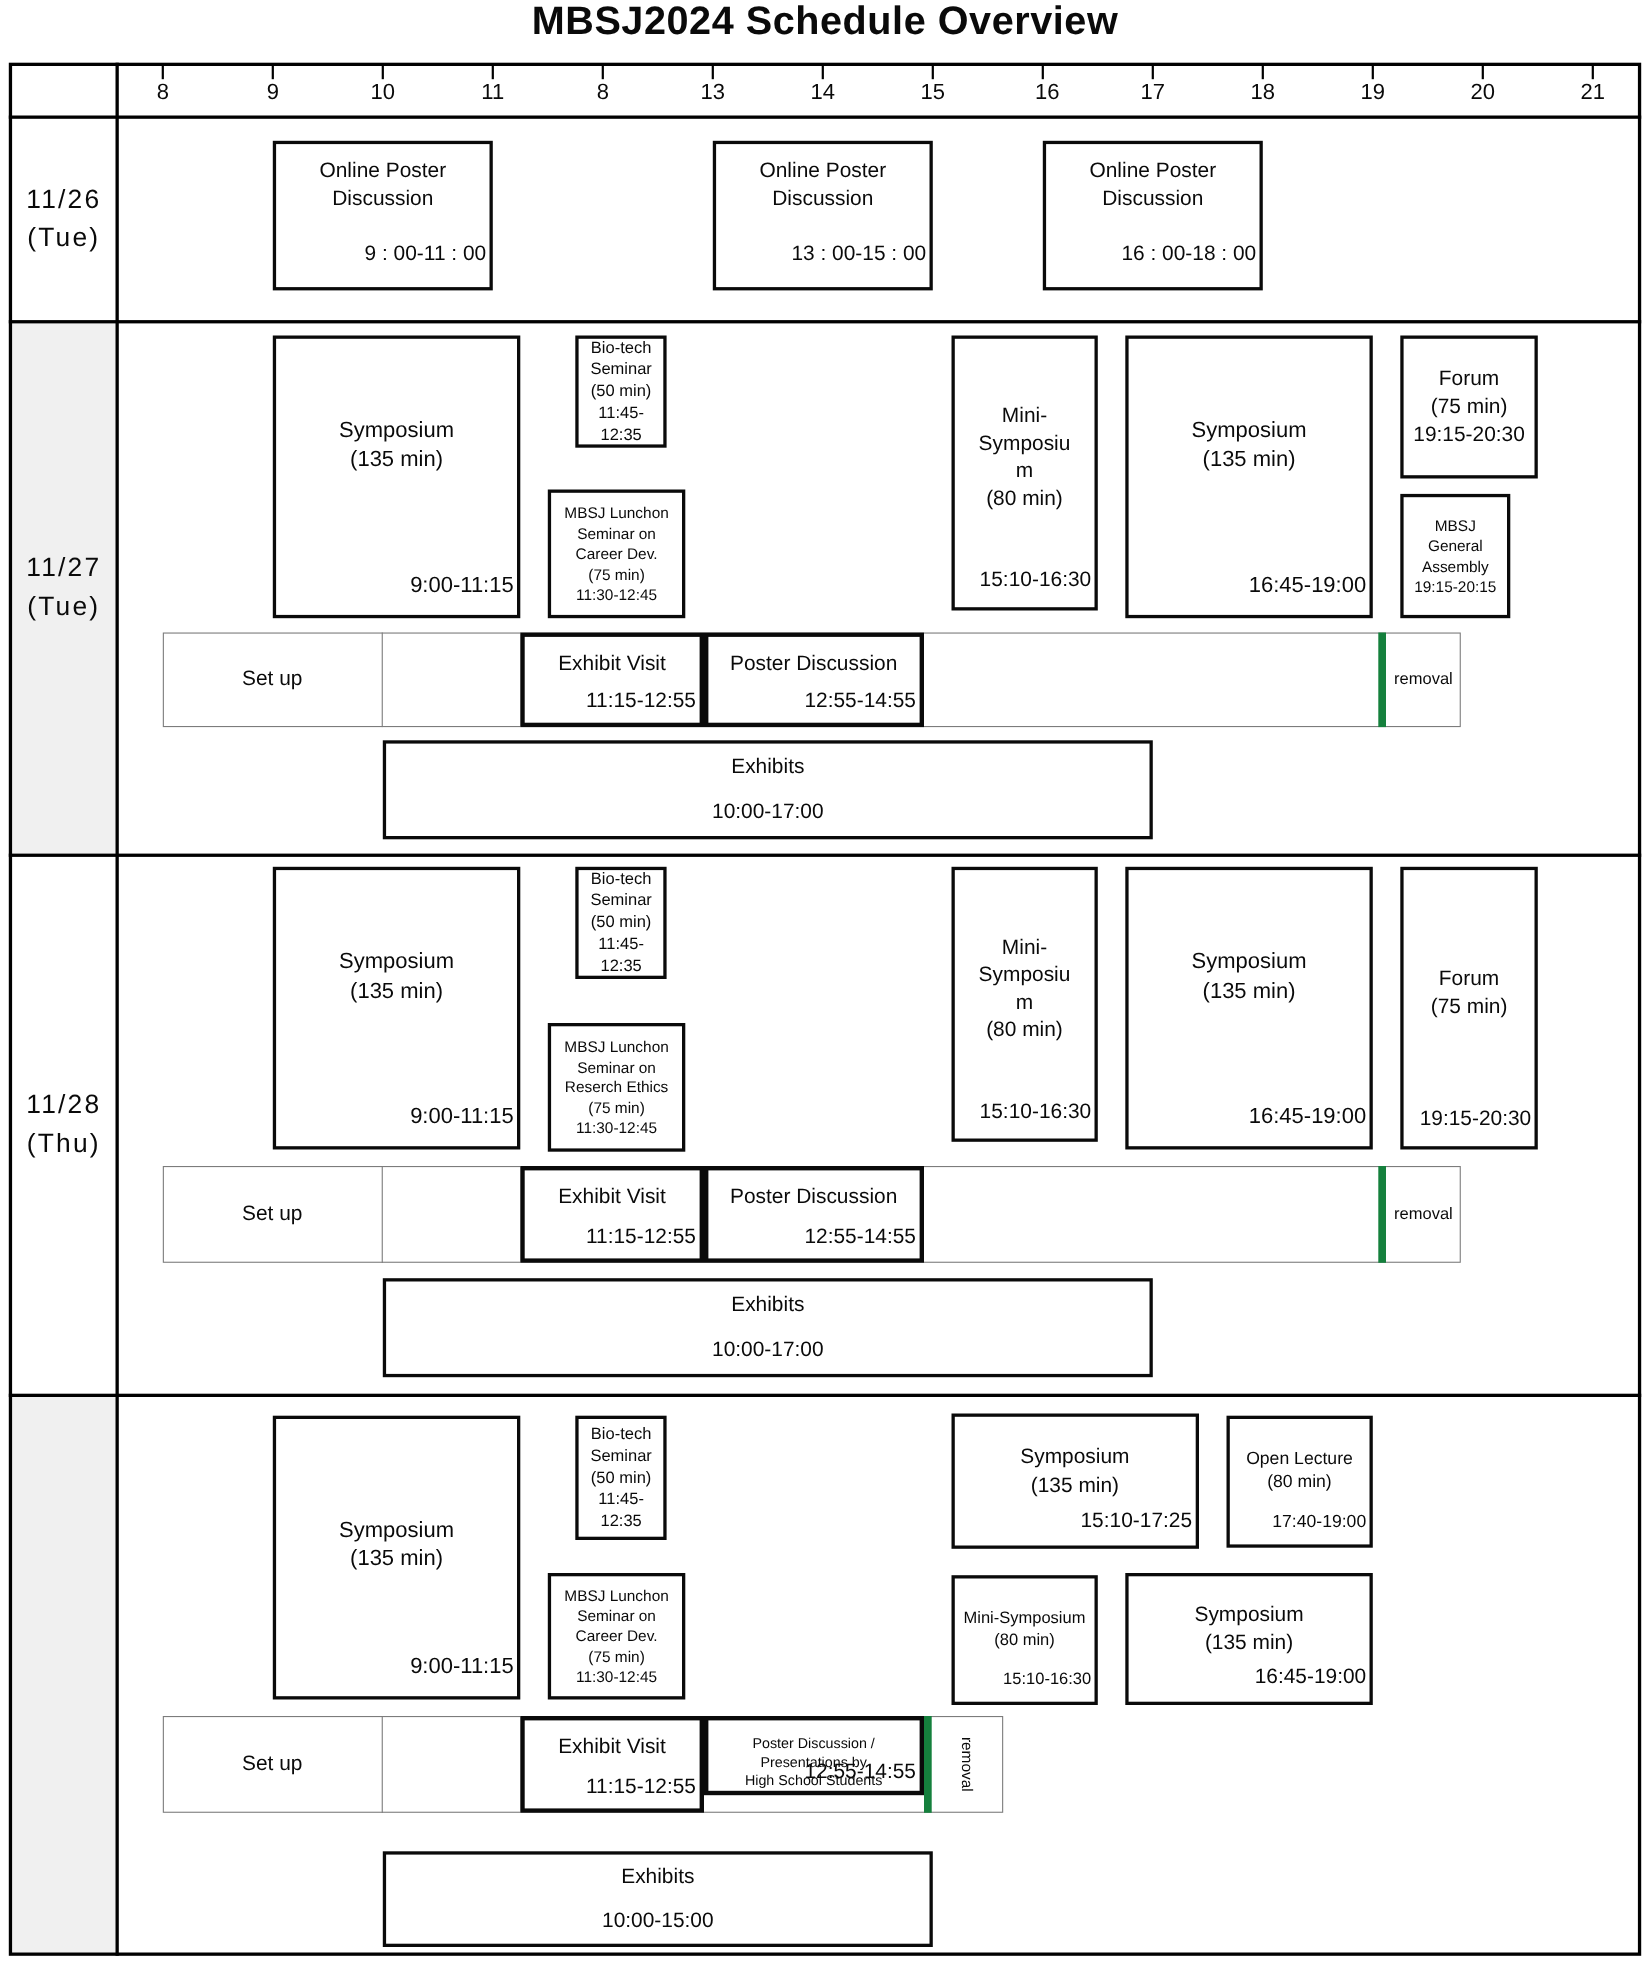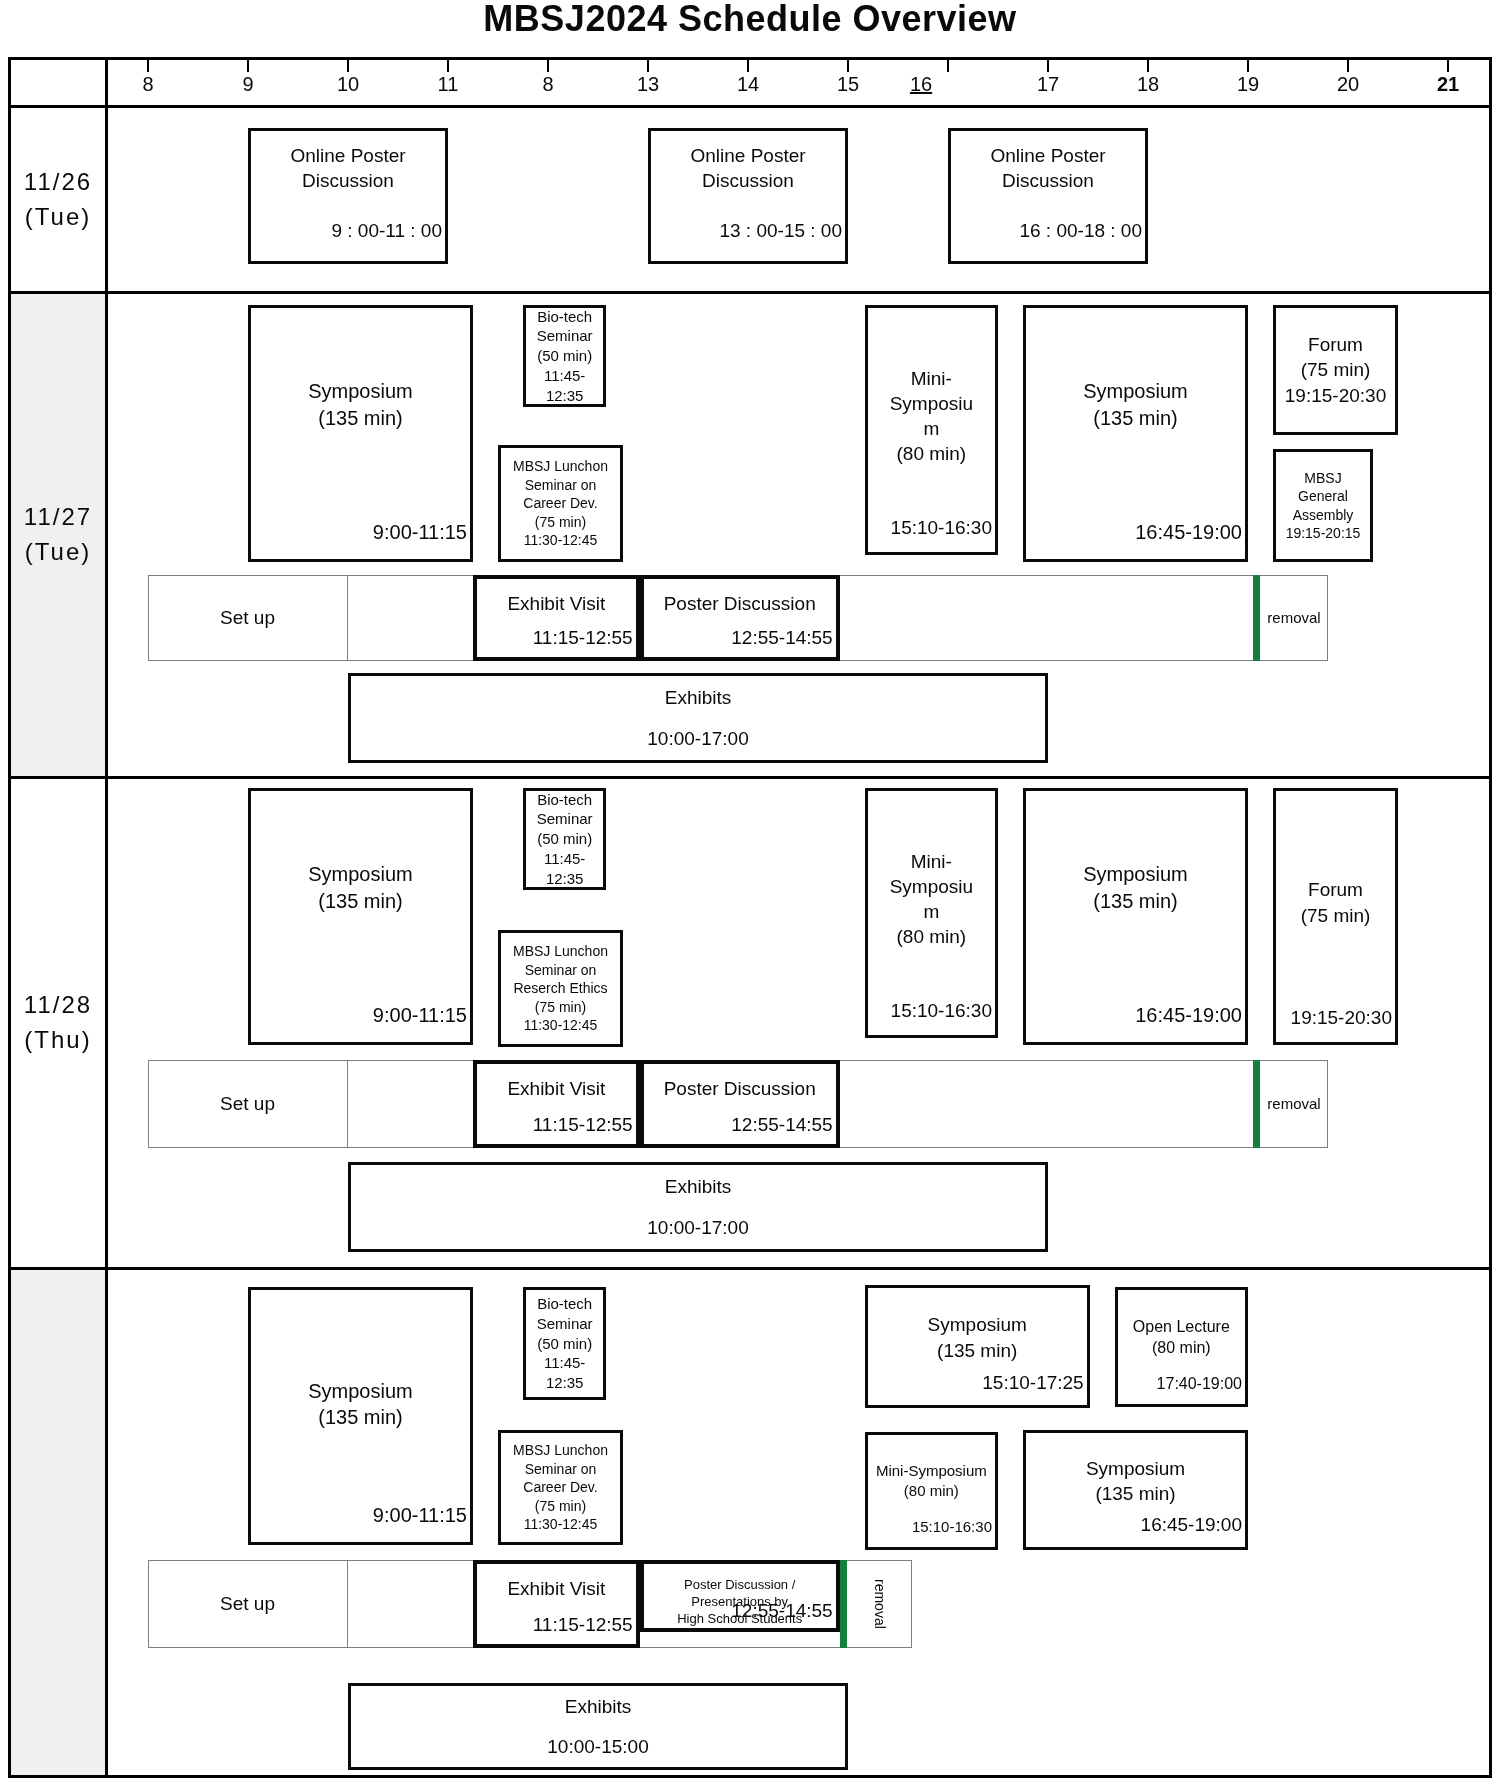--- a/index.html
+++ b/index.html
@@ -53,31 +53,31 @@
     <div class="tick-num" style="left: 428px;">11</div>
     <div class="tick" style="left: 547px;"></div>
     <div class="tick-num" style="left: 528px;">8</div>
     <div class="tick" style="left: 647px;"></div>
     <div class="tick-num" style="left: 628px;">13</div>
     <div class="tick" style="left: 747px;"></div>
     <div class="tick-num" style="left: 728px;">14</div>
     <div class="tick" style="left: 847px;"></div>
     <div class="tick-num" style="left: 828px;">15</div>
     <div class="tick" style="left: 947px;"></div>
-    <div class="tick-num" style="left: 901px; text-decoration: underline;">16</div>
+    <div class="tick-num" style="left: 932px;">16</div>
     <div class="tick" style="left: 1047px;"></div>
     <div class="tick-num" style="left: 1028px;">17</div>
     <div class="tick" style="left: 1147px;"></div>
     <div class="tick-num" style="left: 1128px;">18</div>
     <div class="tick" style="left: 1247px;"></div>
     <div class="tick-num" style="left: 1228px;">19</div>
     <div class="tick" style="left: 1347px;"></div>
     <div class="tick-num" style="left: 1328px;">20</div>
     <div class="tick" style="left: 1447px;"></div>
-    <div class="tick-num" style="left: 1428px; font-weight: bold;">21</div>
+    <div class="tick-num" style="left: 1428px;">21</div>
     <div class="day-label" style="top: 108px; height: 183px;">
       <span>11/26</span>
       <span>(Tue)</span>
     </div>
     <div class="ev align-top" style="left: 248px; width: 200px; top: 128px; height: 136px; font-size: 19px;">
       <span class="ev-title">Online Poster Discussion</span>
       <span class="ev-time bottom" style="bottom: 18px;">9 : 00-11 : 00</span>
     </div>
     <div class="ev align-top" style="left: 648px; width: 200px; top: 128px; height: 136px; font-size: 19px;">
       <span class="ev-title">Online Poster Discussion</span>

